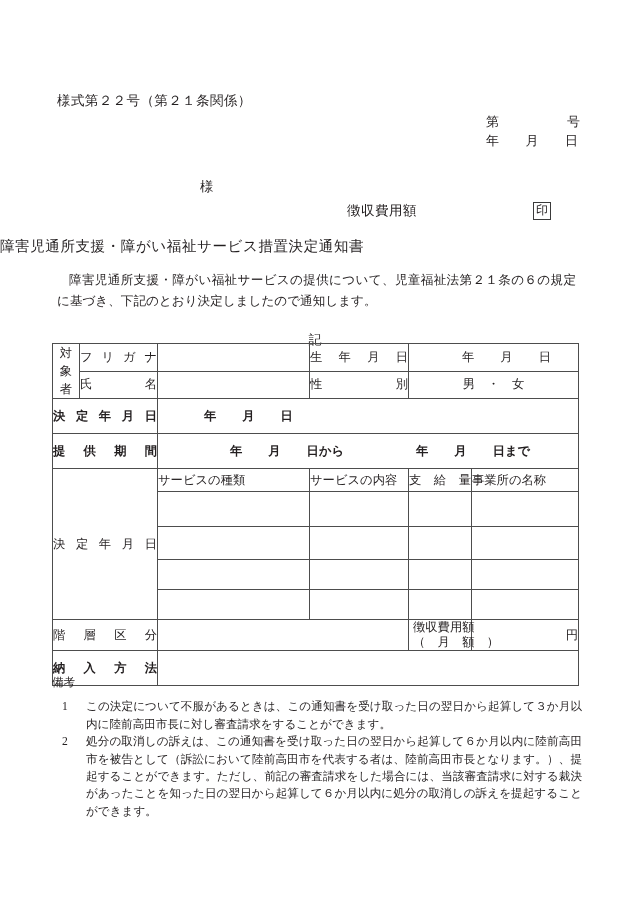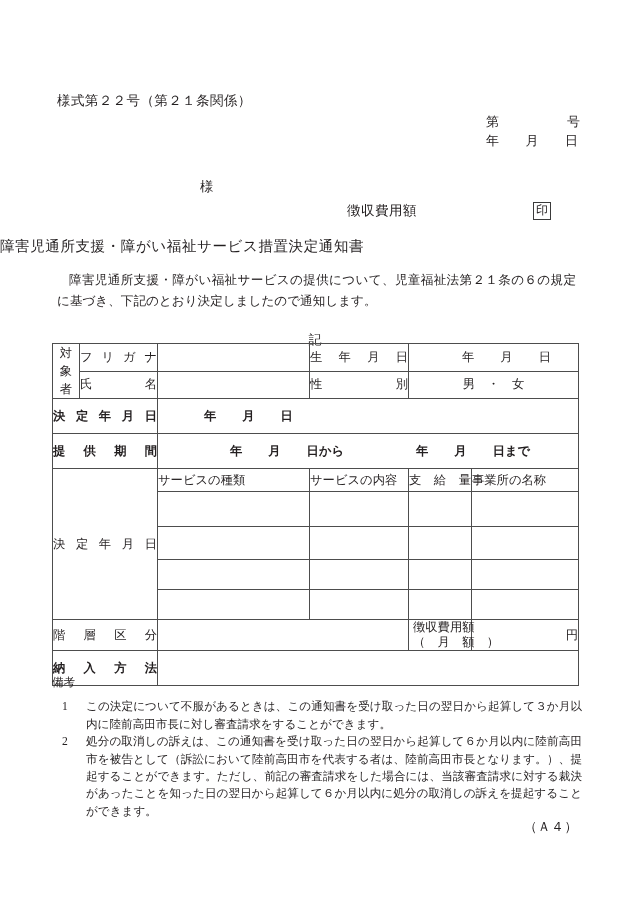--- a/index.html
+++ b/index.html
@@ -350,15 +350,14 @@
     <div class="item">
       <div class="num">1</div>
       <div class="body">この決定について不服があるときは、この通知書を受け取った日の翌日から起算して３か月以内に陸前高田市長に対し審査請求をすることができます。</div>
     </div>
     <div class="item">
       <div class="num">2</div>
       <div class="body">処分の取消しの訴えは、この通知書を受け取った日の翌日から起算して６か月以内に陸前高田市を被告として（訴訟において陸前高田市を代表する者は、陸前高田市長となります。）、提起することができます。ただし、前記の審査請求をした場合には、当該審査請求に対する裁決があったことを知った日の翌日から起算して６か月以内に処分の取消しの訴えを提起することができます。</div>
     </div>
   </div>
 
-  <div class="paper-size">（Ａ４）</div>
 
 </div>
 
 </body></html>

